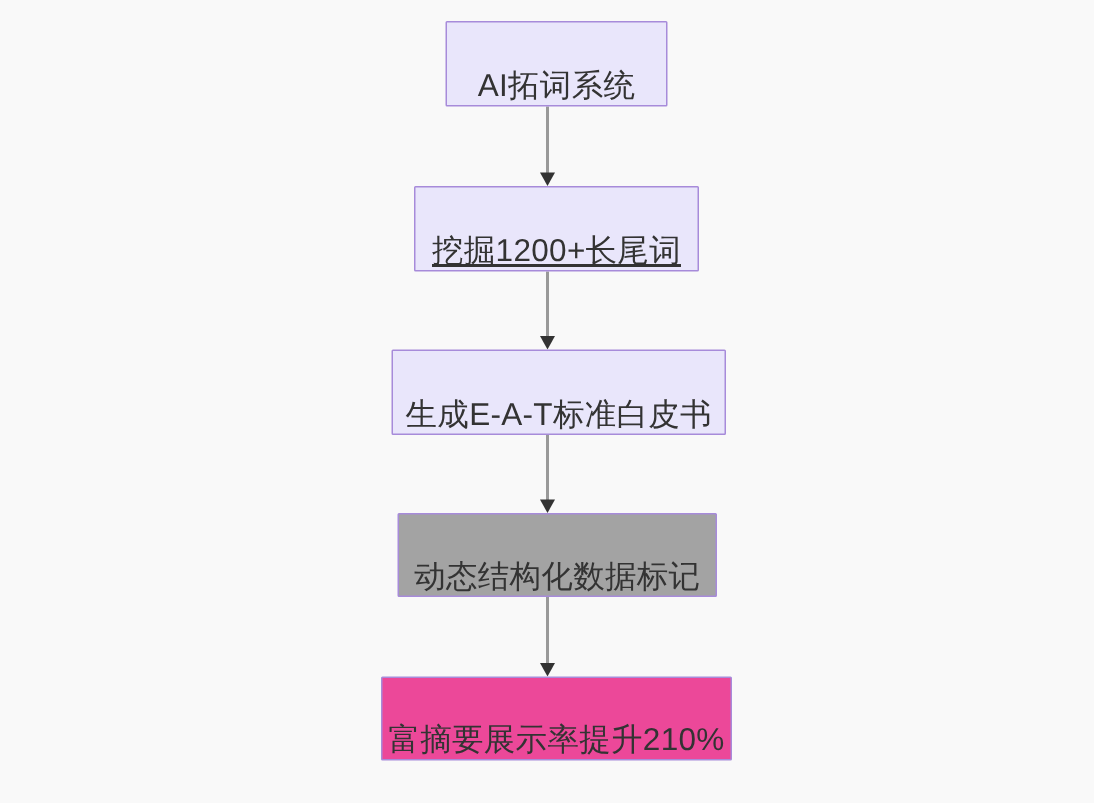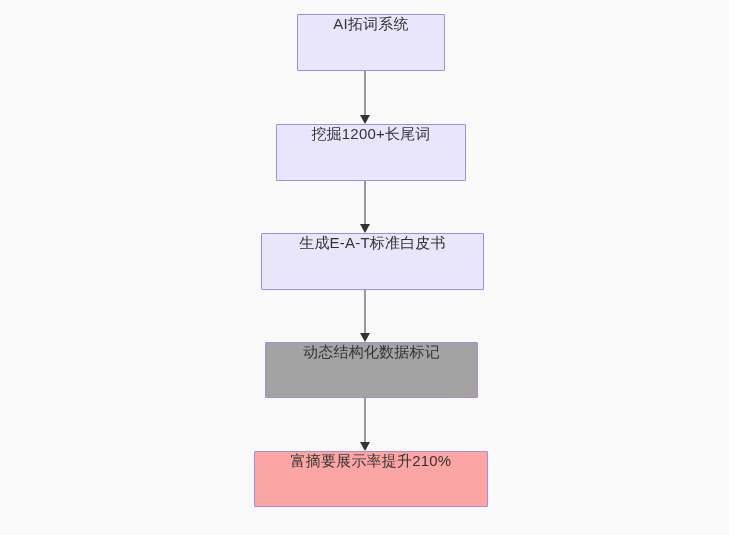--- a/index.html
+++ b/index.html
@@ -18,24 +18,24 @@
     width: 729px;
     height: 535px;
   }
   .node {
     position: absolute;
     box-sizing: border-box;
     background: #e9e6fb;
     border: 1.6px solid #a78bda;
     border-radius: 1px;
     display: flex;
-    align-items: flex-start;
+    align-items: flex-end;
     justify-content: center;
     color: #333333;
-    font-size: 15px;
+    font-size: 21px;
     line-height: 1.2;
     letter-spacing: 0.2px;
     white-space: nowrap;
   }
   .node-label {
     display: block;
     text-align: center;
   }
   .edge {
     position: absolute;
@@ -80,29 +80,29 @@
   </div>
   <div class="edge" id="edge-3" style="left: 357px; top: 398px; width: 16px; height: 53px;">
     <div class="edge-line" style="height: 46px; background: rgb(153, 153, 153);"></div>
     <div class="edge-arrow" style="border-top-color: rgb(51, 51, 51);"></div>
   </div>
 
   <div class="node" id="node-0" style="left: 297px; top: 14px; width: 148px; height: 57px; background: rgb(233, 230, 251); border-color: rgb(167, 139, 218); color: rgb(51, 51, 51);">
     <span class="node-label">AI拓词系统</span>
   </div>
 
-  <div class="node" id="node-1" style="left: 276px; top: 124px; width: 190px; height: 57px; background: rgb(233, 230, 251); border-color: rgb(167, 139, 218); color: rgb(51, 51, 51);">
+  <div class="node" id="node-1" style="left: 276px; top: 124px; width: 190px; height: 57px; background: rgb(233, 230, 251); border-color: rgb(167, 139, 218); color: rgb(51, 51, 51); text-decoration: underline;">
     <span class="node-label">挖掘1200+长尾词</span>
   </div>
 
   <div class="node" id="node-2" style="left: 261px; top: 233px; width: 223px; height: 57px; background: rgb(233, 230, 251); border-color: rgb(167, 139, 218); color: rgb(51, 51, 51);">
     <span class="node-label">生成E-A-T标准白皮书</span>
   </div>
 
   <div class="node" id="node-3" style="left: 265px; top: 342px; width: 213px; height: 56px; background: #a3a3a3; border-color: rgb(167, 139, 218); color: rgb(51, 51, 51);">
     <span class="node-label">动态结构化数据标记</span>
   </div>
 
-  <div class="node" id="node-4" style="left: 254px; top: 451px; width: 234px; height: 56px; background: #fca5a5; border-color: rgb(167, 139, 218); color: rgb(51, 51, 51);">
+  <div class="node" id="node-4" style="left: 254px; top: 451px; width: 234px; height: 56px; background: #ec4899; border-color: rgb(167, 139, 218); color: rgb(51, 51, 51);">
     <span class="node-label">富摘要展示率提升210%</span>
   </div>
 
 </div>
 
 </body></html>

